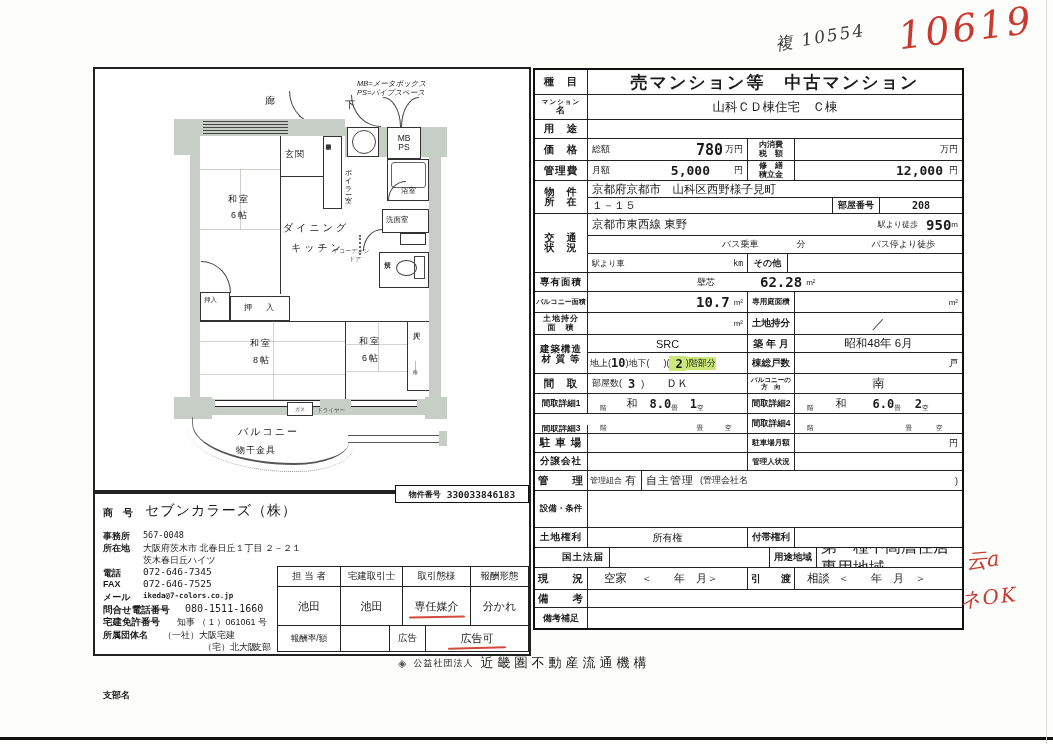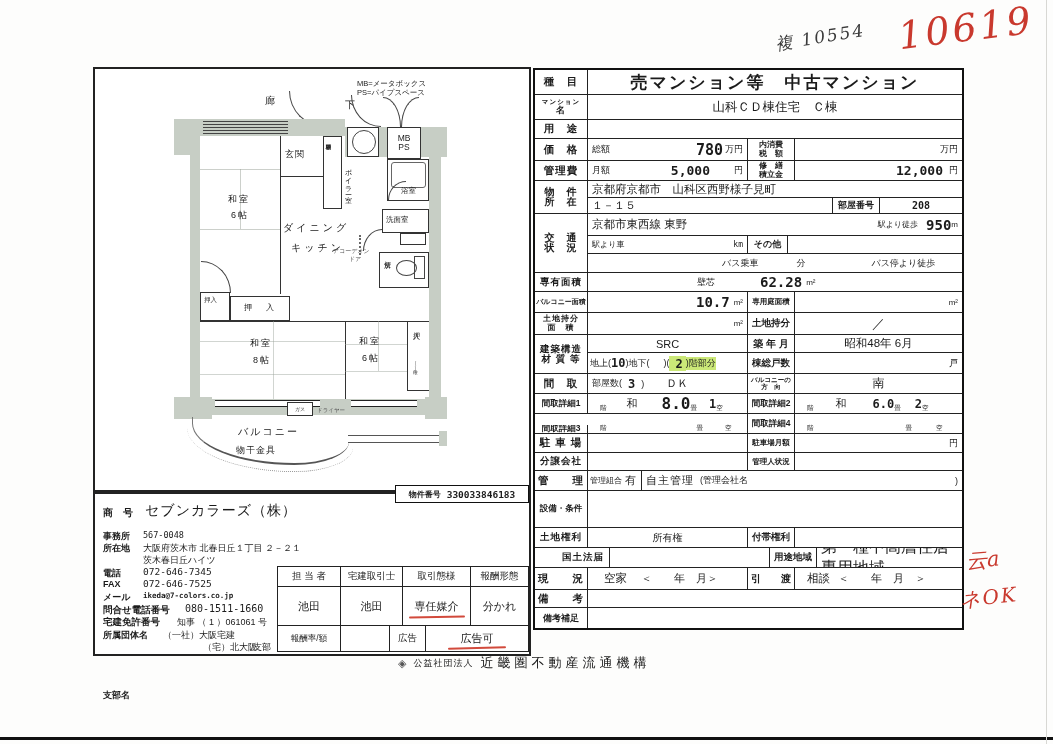--- a/index.html
+++ b/index.html
@@ -40,21 +40,21 @@
 </head>
 <body>
 
 <div id="page">
 
   <div class="abs" style="left:775px;top:26px;font-size:17px;color:#3a3a3a;transform:rotate(-9deg);font-family:'DejaVu Serif',serif;font-style:italic;letter-spacing:2px;">複 10554</div>
   <div class="hand abs" style="left:898px;top:6px;font-size:38px;letter-spacing:3px;transform:rotate(-7deg);font-weight:400;">10619</div>
 
   <div id="fp">
 
-    <div class="abs" style="left:262px;top:10px;font-size:7.5px;line-height:1.25;">
+    <div class="abs" style="left:262px;top:10px;font-size:7.5px;line-height:1.25;font-style:italic;">
       <div>MB=メータボックス</div>
       <div>PS=パイプスペース</div>
     </div>
 
     <div class="abs" style="left:170px;top:25px;font-size:10px;">廊</div>
     <div class="abs" style="left:250px;top:29px;font-size:10px;">下</div>
 
     <div class="arc" style="left:194px;top:22px;width:36px;height:36px;border-left:1px solid #444;border-bottom:1px solid #444;border-radius:0 0 0 100%;"></div>
     <div class="arc" style="left:256px;top:26px;width:30px;height:32px;border-left:1px solid #444;border-bottom:1px solid #444;border-radius:0 0 0 100%;"></div>
     <div class="arc" style="left:288px;top:28px;width:18px;height:30px;border-right:1px solid #444;border-top:1px solid #444;border-radius:0 100% 0 0;"></div>
@@ -287,34 +287,34 @@
       </div>
       <div class="gcol">
         <div class="subrow" style="height:22px;">
           <div class="cell" style="flex:1;">
             <span style="font-size:11.5px;">京都市東西線 東野</span>
             <span class="xs" style="margin-left:auto;">駅より徒歩</span>
             <span class="num" style="font-size:14px;margin-left:8px;">950</span>
             <span class="xs">m</span>
           </div>
         </div>
+        <div class="subrow" style="height:18px;">
+          <div class="cell" style="flex:1;">
+            <span class="sm" style="margin-left:130px;">バス乗車</span>
+            <span class="sm" style="margin-left:38px;">分</span>
+            <span class="sm" style="margin-left:66px;">バス停より徒歩</span>
+          </div>
+        </div>
         <div class="subrow" style="flex:1;">
           <div class="cell br" style="width:160px;">
             <span class="xs">駅より車</span>
             <span class="xs" style="margin-left:auto;font-family:'DejaVu Sans Mono',monospace;">km</span>
           </div>
           <div class="cell br" style="width:40px;justify-content:center;font-size:9px;font-weight:bold;">その他</div>
           <div class="cell" style="flex:1;"></div>
-        </div>
-        <div class="subrow" style="height:18px;">
-          <div class="cell" style="flex:1;">
-            <span class="sm" style="margin-left:130px;">バス乗車</span>
-            <span class="sm" style="margin-left:38px;">分</span>
-            <span class="sm" style="margin-left:66px;">バス停より徒歩</span>
-          </div>
         </div>
       </div>
     </div>
 
     <div class="lrow" style="height:19px;">
       <div class="cell lab br" style="font-size:9.5px;">専有面積</div>
       <div class="cell" style="flex:1;">
         <span class="sm" style="margin-left:105px;">壁芯</span>
         <span class="num" style="font-size:14px;margin-left:45px;">62.28</span>
         <span class="xs" style="margin-left:4px;">m²</span>
@@ -386,21 +386,21 @@
         <span class="xxs">方　向</span>
       </div>
       <div class="cell" style="flex:1;justify-content:center;font-size:12px;">南</div>
     </div>
 
     <div class="lrow" style="height:20px;">
       <div class="cell lab br" style="font-size:8.5px;letter-spacing:0;">間取詳細1</div>
       <div class="cell br" style="width:160px;">
         <span class="xxs" style="margin-left:8px;align-self:flex-end;">階</span>
         <span style="font-size:11px;margin-left:20px;">和</span>
-        <span class="num" style="font-size:16px;margin-left:24px;">8.0</span>
+        <span class="num" style="font-size:12px;margin-left:12px;">8.0</span>
         <span class="xxs" style="align-self:flex-end;">畳</span>
         <span class="num" style="font-size:12px;margin-left:12px;">1</span>
         <span class="xxs" style="align-self:flex-end;">空</span>
       </div>
       <div class="cell midlab br" style="font-size:8.5px;">間取詳細2</div>
       <div class="cell" style="flex:1;">
         <span class="xxs" style="margin-left:8px;align-self:flex-end;">階</span>
         <span style="font-size:11px;margin-left:22px;">和</span>
         <span class="num" style="font-size:12px;margin-left:26px;">6.0</span>
         <span class="xxs" style="align-self:flex-end;">畳</span>

